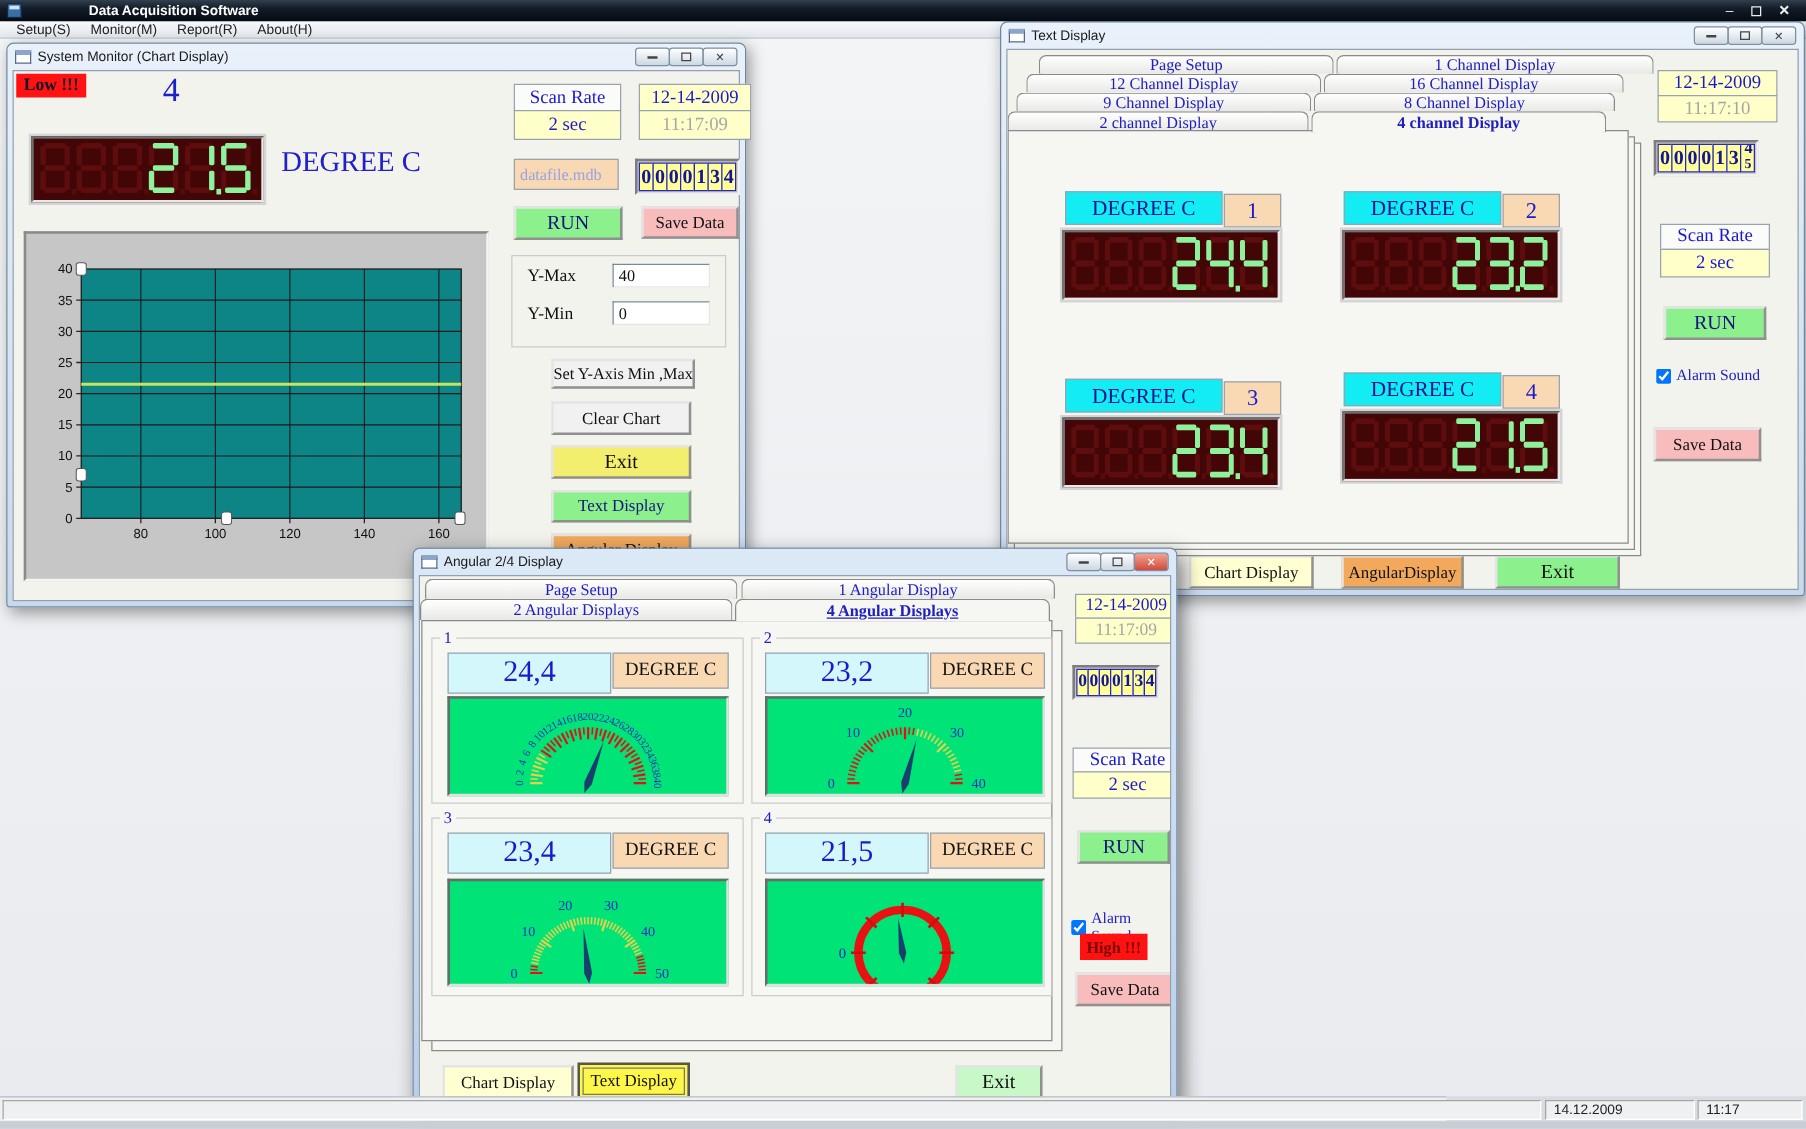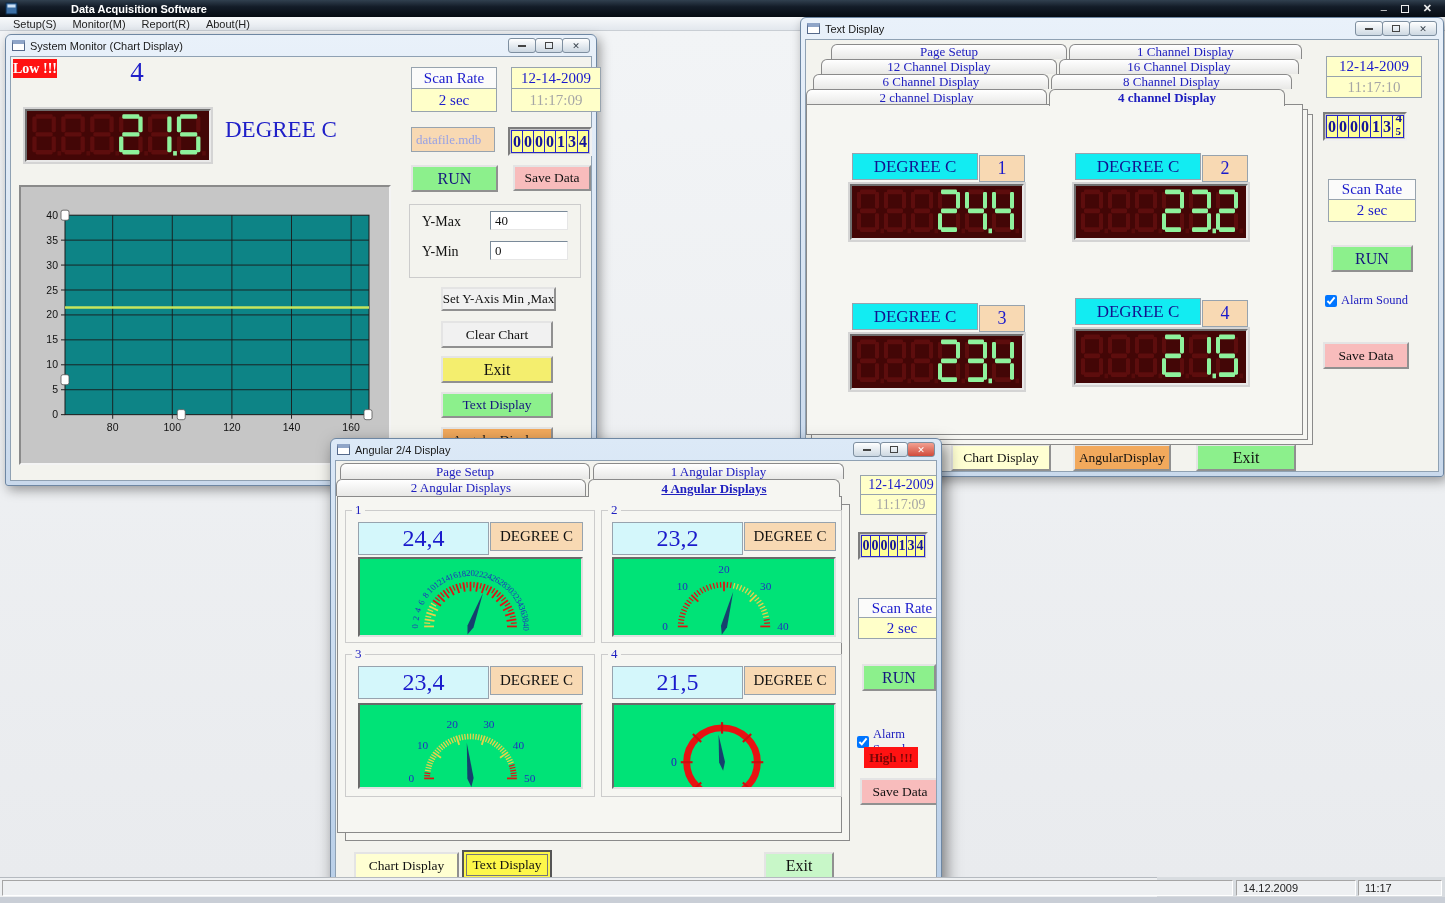--- a/index.html
+++ b/index.html
@@ -85,21 +85,21 @@
       <span class="capbtn">
           <span class="bar"></span>
         </span>
       <span class="capbtn">
           <span class="bx"></span>
         </span>
       <span class="capbtn">✕</span>
     </span>
   </div>
   <div class="client">
-    <div class="badge" style="left:2px;top:2px;width:44px;height:19px;font-size:14px;color:#ffffff;">Low !!!</div>
+    <div class="badge" style="left:2px;top:2px;width:56px;height:19px;font-size:14px;color:#0f172a;">Low !!!</div>
     <div class="abs serif" style="left:104px;top:0px;width:44px;text-align:center;font-size:27px;color:#2020c8;">4</div>
     <div class="sevenseg" style="left:14px;top:52px;width:186px;height:53px;"><svg viewBox="0 0 170 44" width="100%" height="100%" preserveAspectRatio="none">
           <rect width="170" height="44" fill="#430606"></rect>
           <rect x="8" y="3" width="16" height="4" rx="1.2" fill="#5d0d0d"></rect>
           <rect x="23" y="5" width="4" height="14" rx="1.2" fill="#5d0d0d"></rect>
           <rect x="23" y="23" width="4" height="14" rx="1.2" fill="#5d0d0d"></rect>
           <rect x="8" y="35" width="16" height="4" rx="1.2" fill="#5d0d0d"></rect>
           <rect x="5" y="23" width="4" height="14" rx="1.2" fill="#5d0d0d"></rect>
           <rect x="5" y="5" width="4" height="14" rx="1.2" fill="#5d0d0d"></rect>
           <rect x="8" y="19" width="16" height="4" rx="1.2" fill="#5d0d0d"></rect>
@@ -251,24 +251,24 @@
           <span class="bar"></span>
         </span>
       <span class="capbtn">
           <span class="bx"></span>
         </span>
       <span class="capbtn">✕</span>
     </span>
   </div>
   <div class="client" style="overflow:hidden;">
     <div class="tab" style="left:25px;top:4px;width:236px;">Page Setup</div>
-    <div class="tab" style="left:263px;top:4px;width:233px;">1 Channel Display</div>
+    <div class="tab" style="left:263px;top:4px;width:254px;">1 Channel Display</div>
     <div class="tab" style="left:15px;top:19px;width:236px;">12 Channel Display</div>
     <div class="tab" style="left:253px;top:19px;width:240px;">16 Channel Display</div>
-    <div class="tab" style="left:7px;top:34px;width:236px;">6 Channel Display</div>
+    <div class="tab" style="left:7px;top:34px;width:236px;">9 Channel Display</div>
     <div class="tab" style="left:245px;top:34px;width:241px;">8 Channel Display</div>
     <div class="tab" style="left:0px;top:49px;width:241px;height:16px;">2 channel Display</div>
     <div class="tab active" style="left:243px;top:49px;width:236px;height:17px;">4 channel Display</div>
 
     <div class="page ghost" style="left:10px;top:74px;width:497px;height:331px;"></div>
     <div class="page ghost" style="left:5px;top:69px;width:497px;height:331px;"></div>
     <div class="page" style="left:0px;top:64px;width:497px;height:331px;">
 
       <div class="box cyanbx" style="left:45px;top:48px;width:126px;height:27px;font-size:17px;">DEGREE C</div>
       <div class="box peach" style="left:172px;top:50px;width:46px;height:27px;font-size:18px;">1</div>

